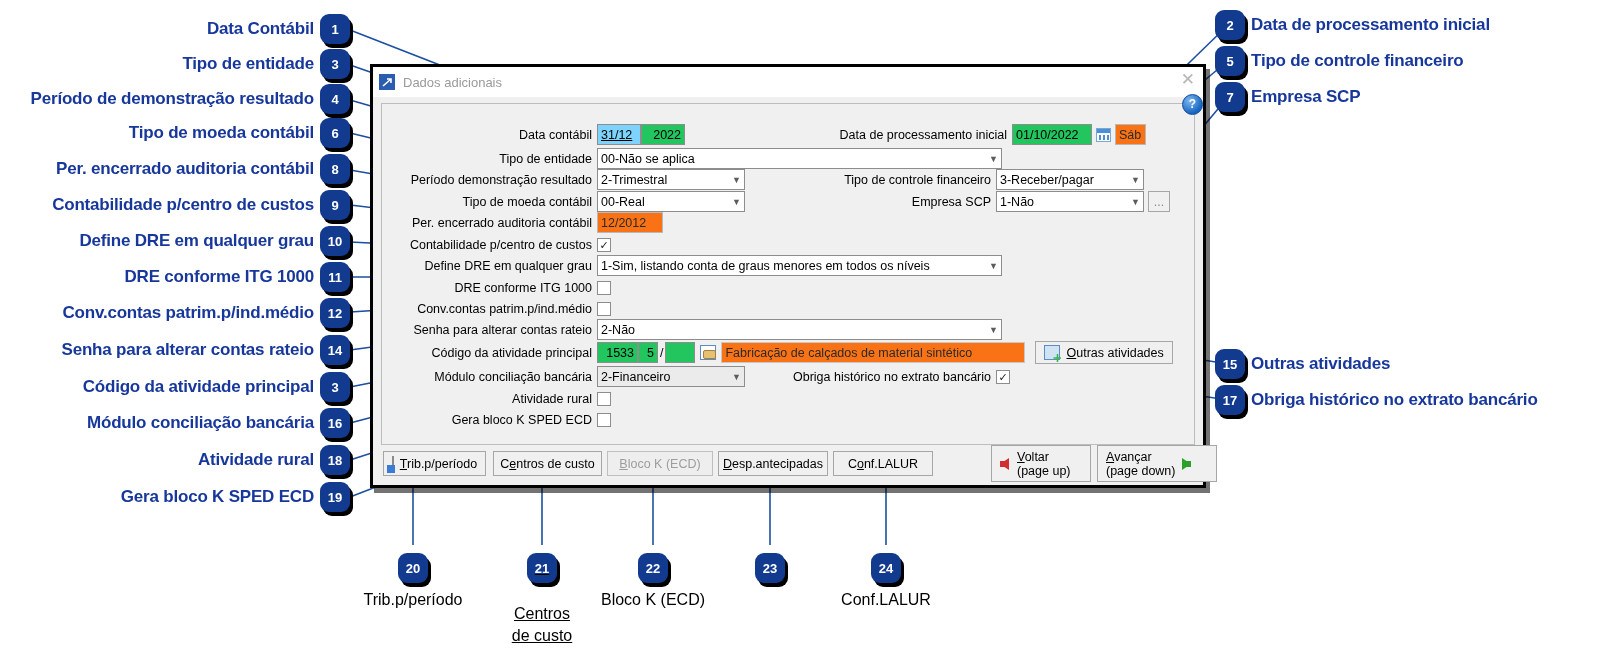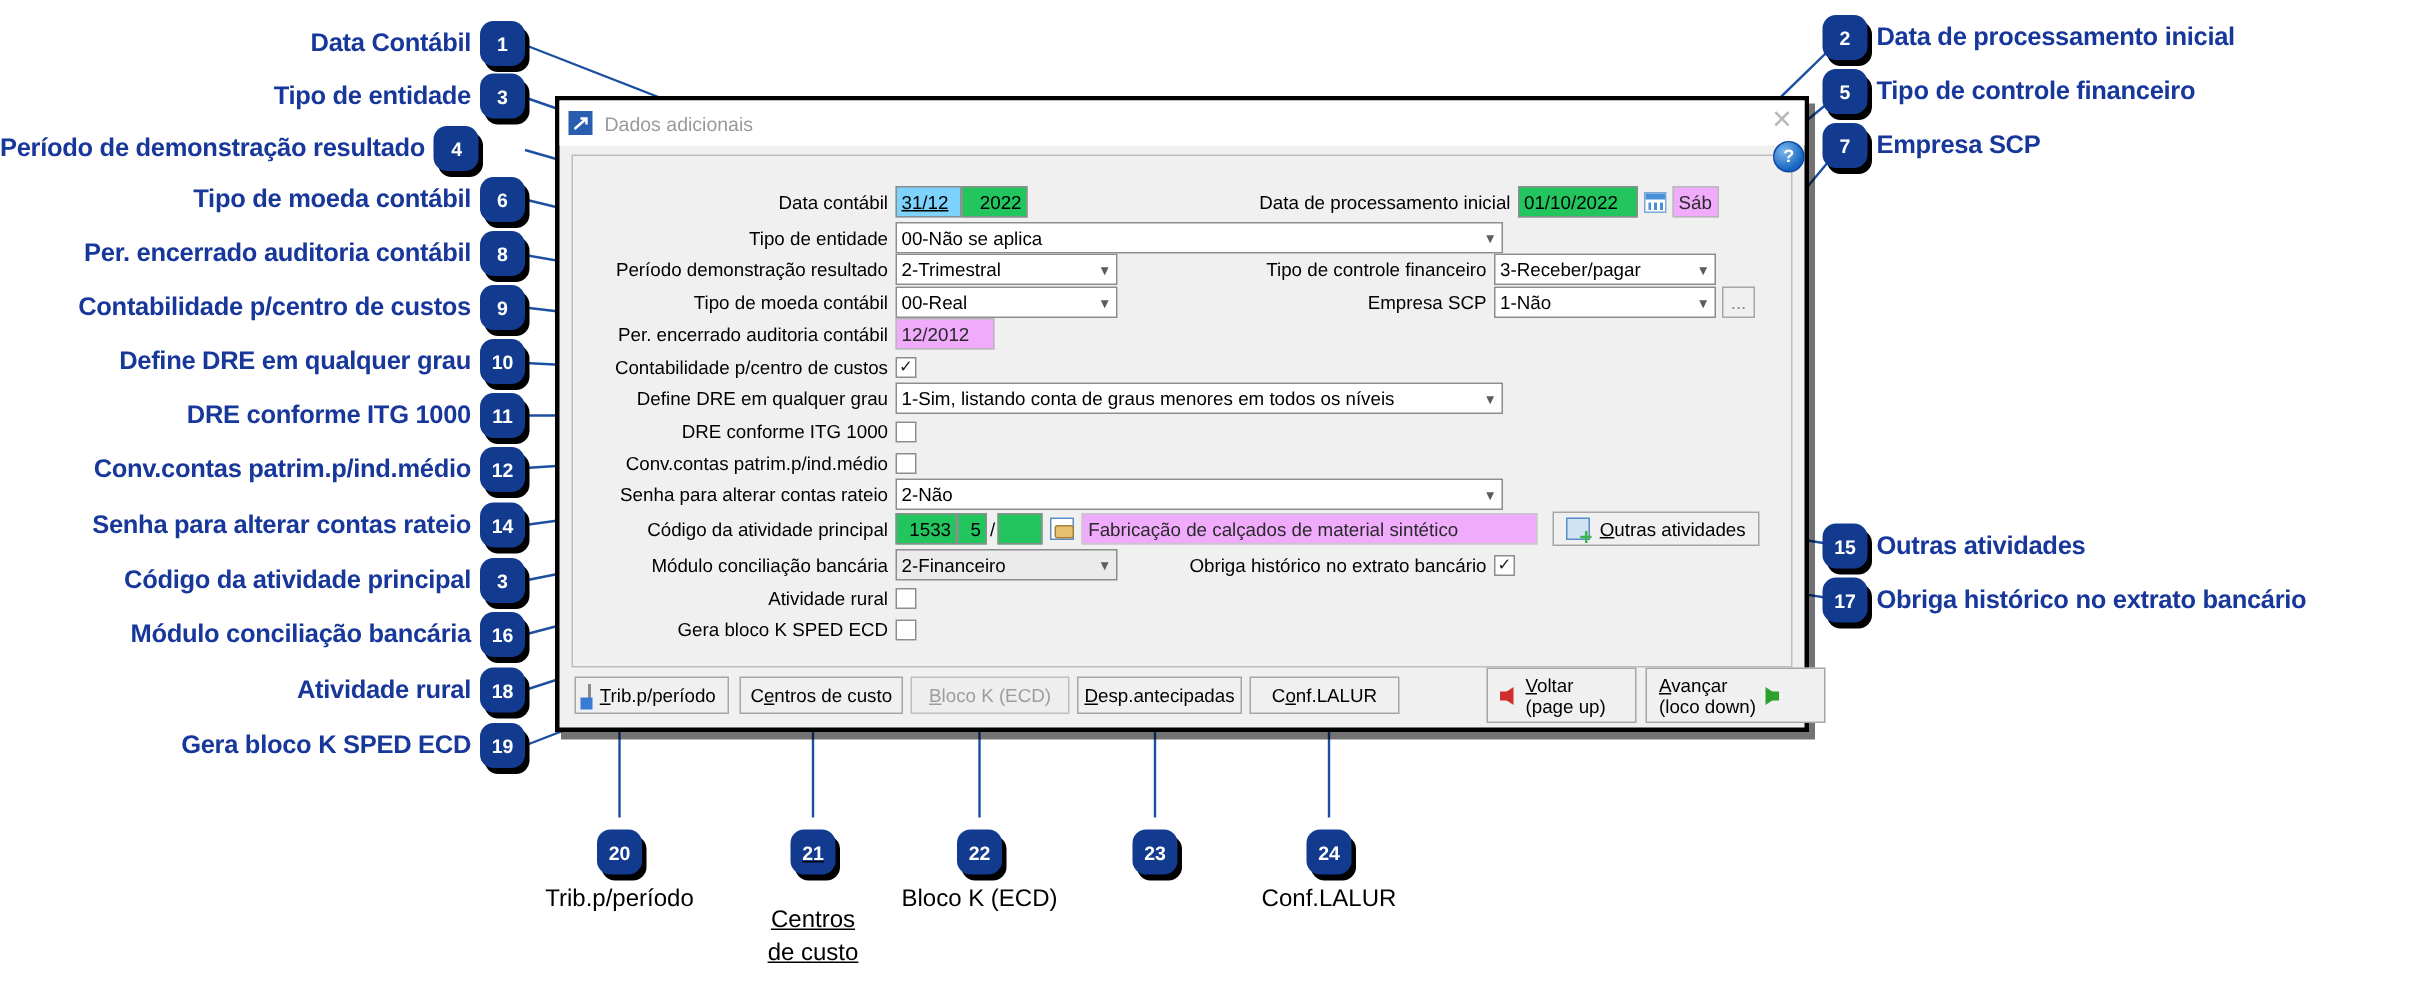--- a/index.html
+++ b/index.html
@@ -46,21 +46,21 @@
     background:radial-gradient(circle at 35% 30%,#7fb8ef,#1565c0 70%);
     color:#ffffff;font-size:12px;font-weight:bold;text-align:center;line-height:19px;
     border:1px solid #0d47a1;
   }
   .row{position:absolute;display:flex;align-items:center;height:21px;font-size:12.5px;color:#000;}
   .lbl{text-align:right;color:#000;font-size:12.5px;padding-right:5px;}
   .fld{
     background:#22c55e;border:1px solid #8d8d8d;box-sizing:border-box;height:21px;
     font-size:12.5px;display:flex;align-items:center;padding:0 3px;color:#000;
   }
-  .fld.disabled{background:#f0abfc;border-color:#b9b9b9;color:#2a2a2a;}
+  .fld.disabled{background:#f97316;border-color:#b9b9b9;color:#2a2a2a;}
   .fld.yellow{background:#7dd3fc;text-decoration:underline;}
   .combo{
     background:#ffffff;border:1px solid #8d8d8d;box-sizing:border-box;height:21px;
     font-size:12.5px;display:flex;align-items:center;padding:0 3px;color:#000;
     justify-content:space-between;
   }
   .combo .arrow{color:#5c5c5c;font-size:9px;padding-left:4px;}
   .chk{
     width:14px;height:14px;border:1px solid #8d8d8d;background:#fff;box-sizing:border-box;
     display:flex;align-items:center;justify-content:center;font-size:11px;color:#1b1b1b;
@@ -129,21 +129,21 @@
 </svg>
 
 <div class="callout" style="left:0;top:14px;width:350px;justify-content:flex-end;">
   <span class="cl-text">Data Contábil</span>
   <span class="badge">1</span>
   </div>
 <div class="callout" style="left:0;top:49px;width:350px;justify-content:flex-end;">
   <span class="cl-text">Tipo de entidade</span>
   <span class="badge">3</span>
   </div>
-<div class="callout" style="left:0;top:84px;width:350px;">
+<div class="callout" style="left:0;top:84px;width:350px;justify-content:flex-end;">
   <span class="cl-text">Período de demonstração resultado</span>
   <span class="badge">4</span>
   </div>
 <div class="callout" style="left:0;top:118px;width:350px;justify-content:flex-end;">
   <span class="cl-text">Tipo de moeda contábil</span>
   <span class="badge">6</span>
   </div>
 <div class="callout" style="left:0;top:154px;width:350px;justify-content:flex-end;">
   <span class="cl-text">Per. encerrado auditoria contábil</span>
   <span class="badge">8</span>
@@ -379,18 +379,18 @@
     <span class="btn2" style="position:absolute;left:608px;top:-6px;width:100px;height:37px;gap:8px;">
       <span class="arrow-left"></span>
       <span class="nav-lines">
         <span><u>V</u><span>oltar</span></span>
         <span>(page up)</span>
       </span>
     </span>
     <span class="btn2" style="position:absolute;left:714px;top:-6px;width:120px;height:37px;gap:6px;">
       <span class="nav-lines">
         <span><u>A</u><span>vançar</span></span>
-        <span>(loco down)</span>
+        <span>(page down)</span>
       </span>
       <span class="arrow-right"></span>
     </span>
   </div>
 </div>
 
 </body></html>

